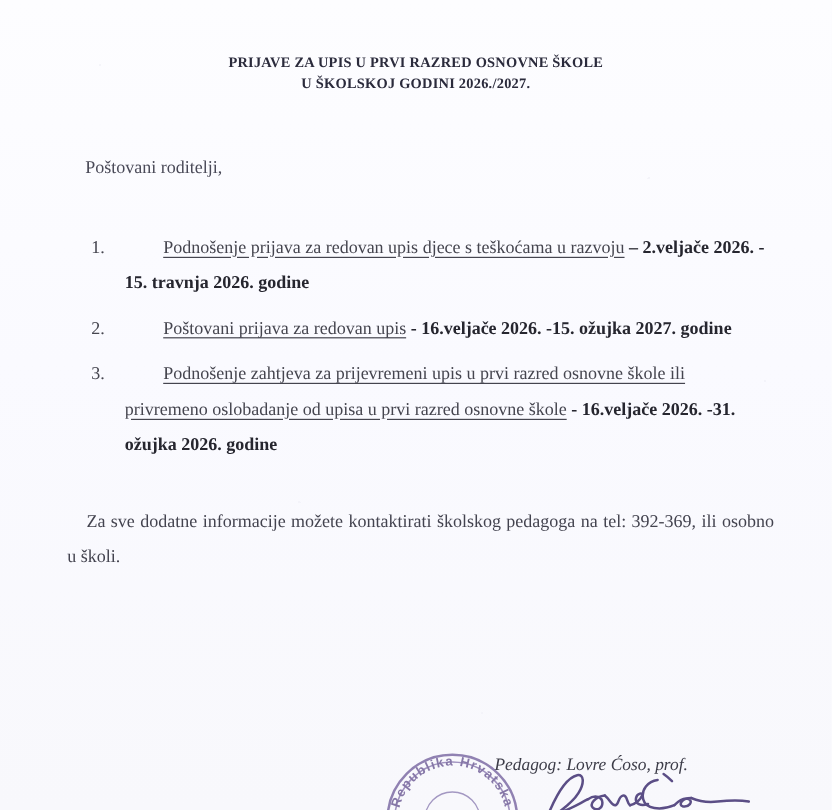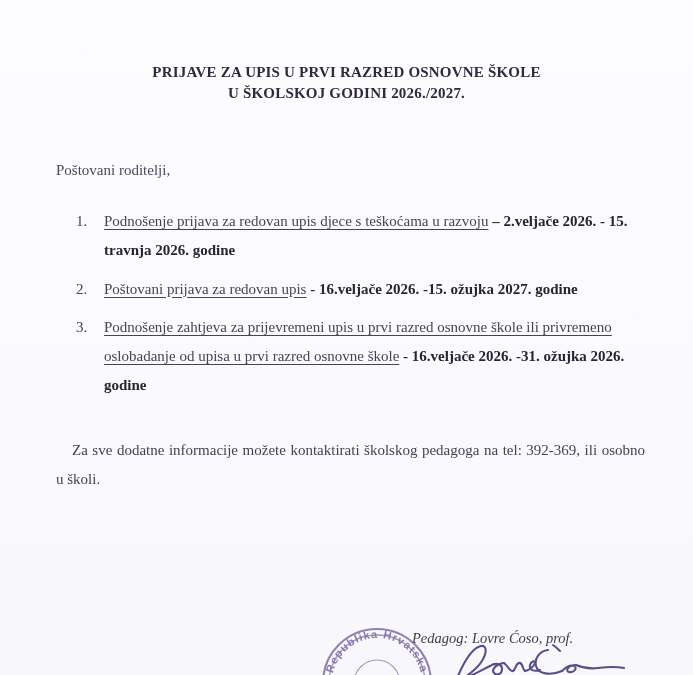--- a/index.html
+++ b/index.html
@@ -34,35 +34,35 @@
   .sheet {
     position: absolute;
     inset: 0;
     padding: 0 42px;
     box-sizing: border-box;
   }
 
   
   .title {
     text-align: center;
-    margin: 18px;
+    margin: 0;
     padding-top: 44px;
     color: #2b2b3c;
     font-weight: bold;
-    font-size: 15px;
+    font-size: 12px;
     letter-spacing: 0.2px;
     line-height: 1.42;
   }
   .title .line2 {
     display: block;
   }
 
   
   .salutation {
-    margin: 0;
+    margin: 15px;
     padding-top: 36px;
     padding-left: 14px;
     font-size: 15px;
     color: #4a4a58;
     line-height: 1.5;
   }
 
   .para {
     margin: 0;
     font-size: 15px;
@@ -106,20 +106,21 @@
     position: absolute;
     left: -28px;
     top: 0;
     font-size: 15px;
     color: #45454f;
   }
   .u {
     text-decoration: underline;
     text-underline-offset: 2.5px;
     color: #45454f;
+    margin-left: 32px;
   }
   .b {
     font-weight: bold;
     color: #26262f;
   }
 
   
   .signature-block {
     position: absolute;
     left: 0;

